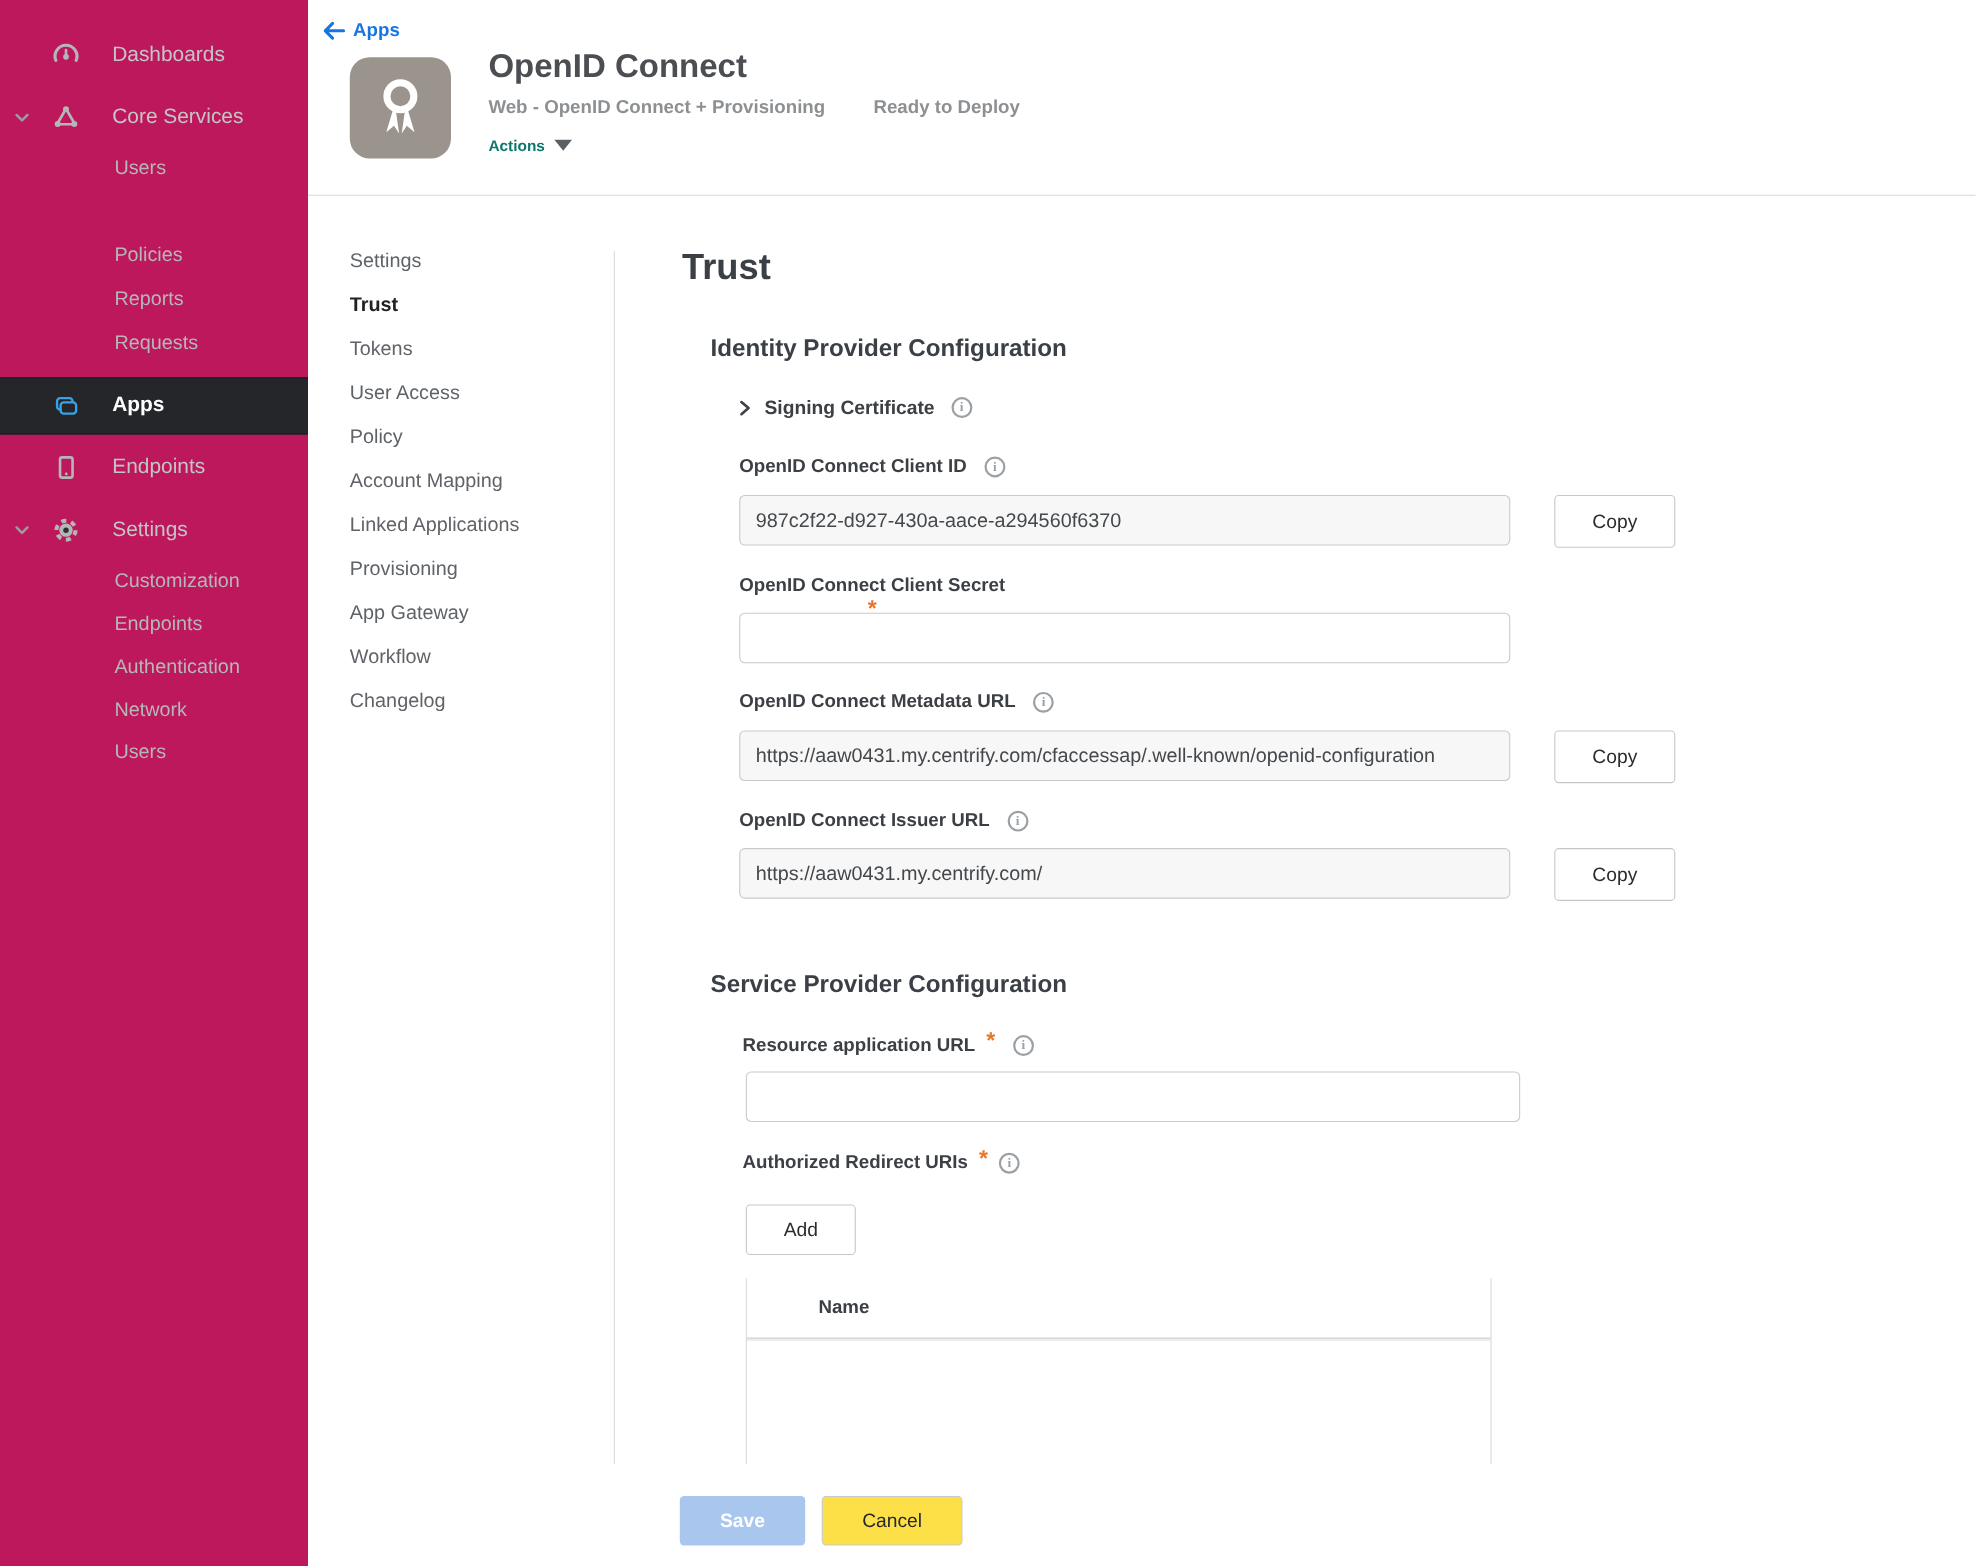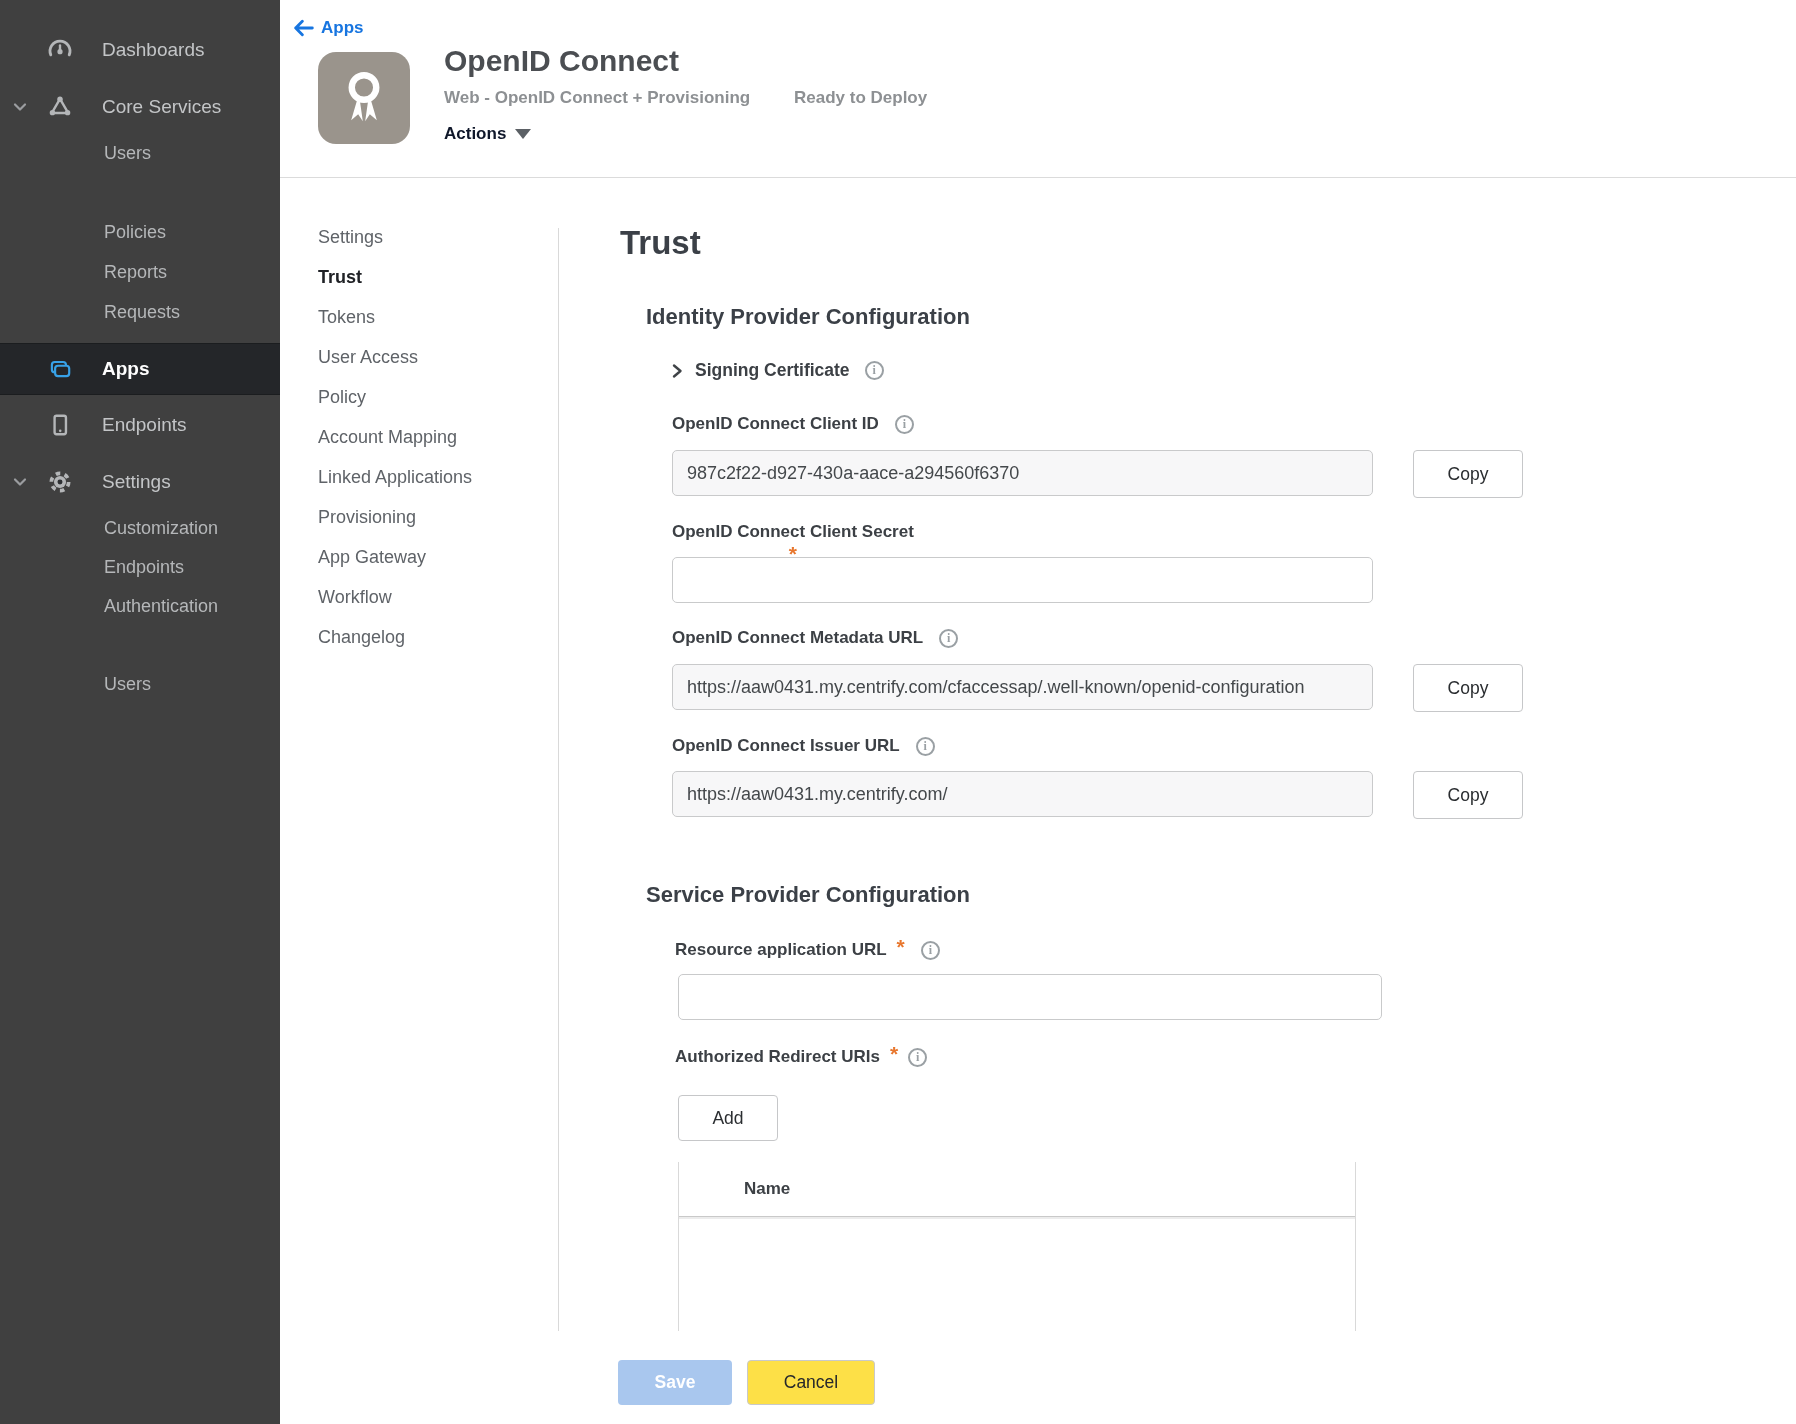--- a/index.html
+++ b/index.html
@@ -1,20 +1,20 @@
 <!DOCTYPE html>
 <html><head>
 <meta charset="utf-8">
 <style>
   html,body{margin:0;padding:0;background:#fff;}
   body{width:1796px;height:1424px;overflow:hidden;font-family:"Liberation Sans",sans-serif;}
   #app{position:relative;width:1796px;height:1424px;background:#ffffff;}
 
   
-  .sidebar{position:absolute;left:0;top:0;width:280px;height:1424px;background:#404040;}
+  .sidebar{position:absolute;left:0;top:0;width:280px;height:1424px;background:#be185d;}
   .nav-row{position:absolute;left:0;right:0;}
   .nav-row .nav-chevron{position:absolute;left:12px;top:50%;transform:translateY(-50%);line-height:0;}
   .nav-row .nav-icon{position:absolute;left:47px;top:50%;transform:translateY(-50%);line-height:0;}
   .nav-row .nav-label{position:absolute;left:102px;top:50%;transform:translateY(-50%);
     font-size:19px;color:#c3c5c7;white-space:nowrap;}
   .nav-row .nav-sublabel{position:absolute;left:104px;top:50%;transform:translateY(-50%);
     font-size:18px;color:#b5b7b9;white-space:nowrap;}
   .nav-row.active{background:#242629;border-top:1px solid #1b1d1f;border-bottom:1px solid #1b1d1f;}
   .nav-row.active .nav-label{color:#ffffff;font-weight:bold;}
   .nav-row{cursor:pointer;}
@@ -25,21 +25,21 @@
 
   .back-link{left:14px;top:18px;display:flex;align-items:center;gap:7px;cursor:pointer;}
   .back-link .back-text{color:#1775e0;font-weight:bold;font-size:17px;}
 
   .app-icon{left:38px;top:52px;width:92px;height:92px;border-radius:18px;background:#9a948c;
     display:flex;align-items:center;justify-content:center;}
   .app-title{left:164px;top:44px;font-size:30px;font-weight:bold;color:#4b4e52;}
   .app-subtitle{left:164px;top:88px;font-size:17px;font-weight:bold;color:#8d9093;}
   .app-status{left:514px;top:88px;font-size:17px;font-weight:600;color:#8d9093;}
   .actions-link{left:164px;top:124px;display:flex;align-items:center;gap:9px;cursor:pointer;}
-  .actions-text{color:#0f172a;font-weight:bold;font-size:17px;}
+  .actions-text{color:#0f766e;font-weight:bold;font-size:14px;}
   .tri-down{width:0;height:0;border-left:8px solid transparent;border-right:8px solid transparent;
     border-top:10px solid #5b6065;}
 
   .header-divider{left:0;top:177px;width:1516px;height:1px;background:#dbdbdb;}
   .v-divider{left:278px;top:228px;width:1px;height:1103px;background:#d9d9d9;}
 
   .subnav{left:38px;top:217px;}
   .subnav-item{height:40px;line-height:40px;font-size:18px;color:#5f6368;white-space:nowrap;cursor:pointer;}
   .subnav-item.active{font-weight:bold;color:#202226;}
 
@@ -164,20 +164,23 @@
     </div>
 
     <div class="nav-row" style="top:508px;height:40px">
       <span class="nav-sublabel">Customization</span>
       </div>
     <div class="nav-row" style="top:547px;height:40px">
       <span class="nav-sublabel">Endpoints</span>
       </div>
     <div class="nav-row" style="top:586px;height:40px">
       <span class="nav-sublabel">Authentication</span>
+      </div>
+    <div class="nav-row" style="top:625px;height:40px">
+      <span class="nav-sublabel">Network</span>
       </div>
     <div class="nav-row" style="top:664px;height:40px">
       <span class="nav-sublabel">Users</span>
       </div>
   </aside>
 
   <main class="main">
 
     <div class="abs back-link">
       <span style="line-height:0;">

